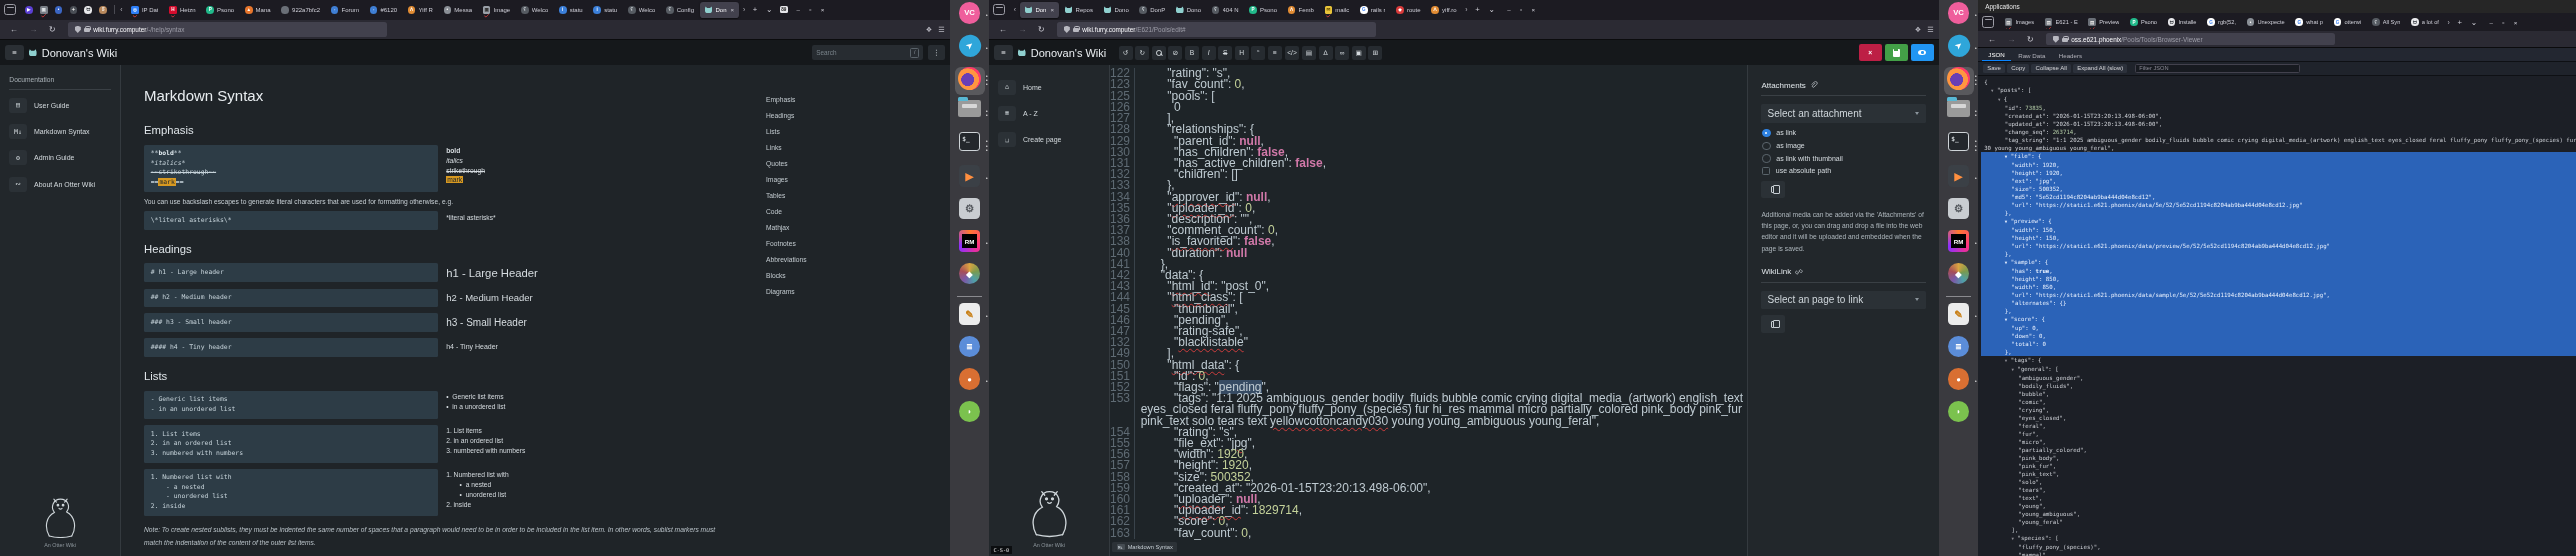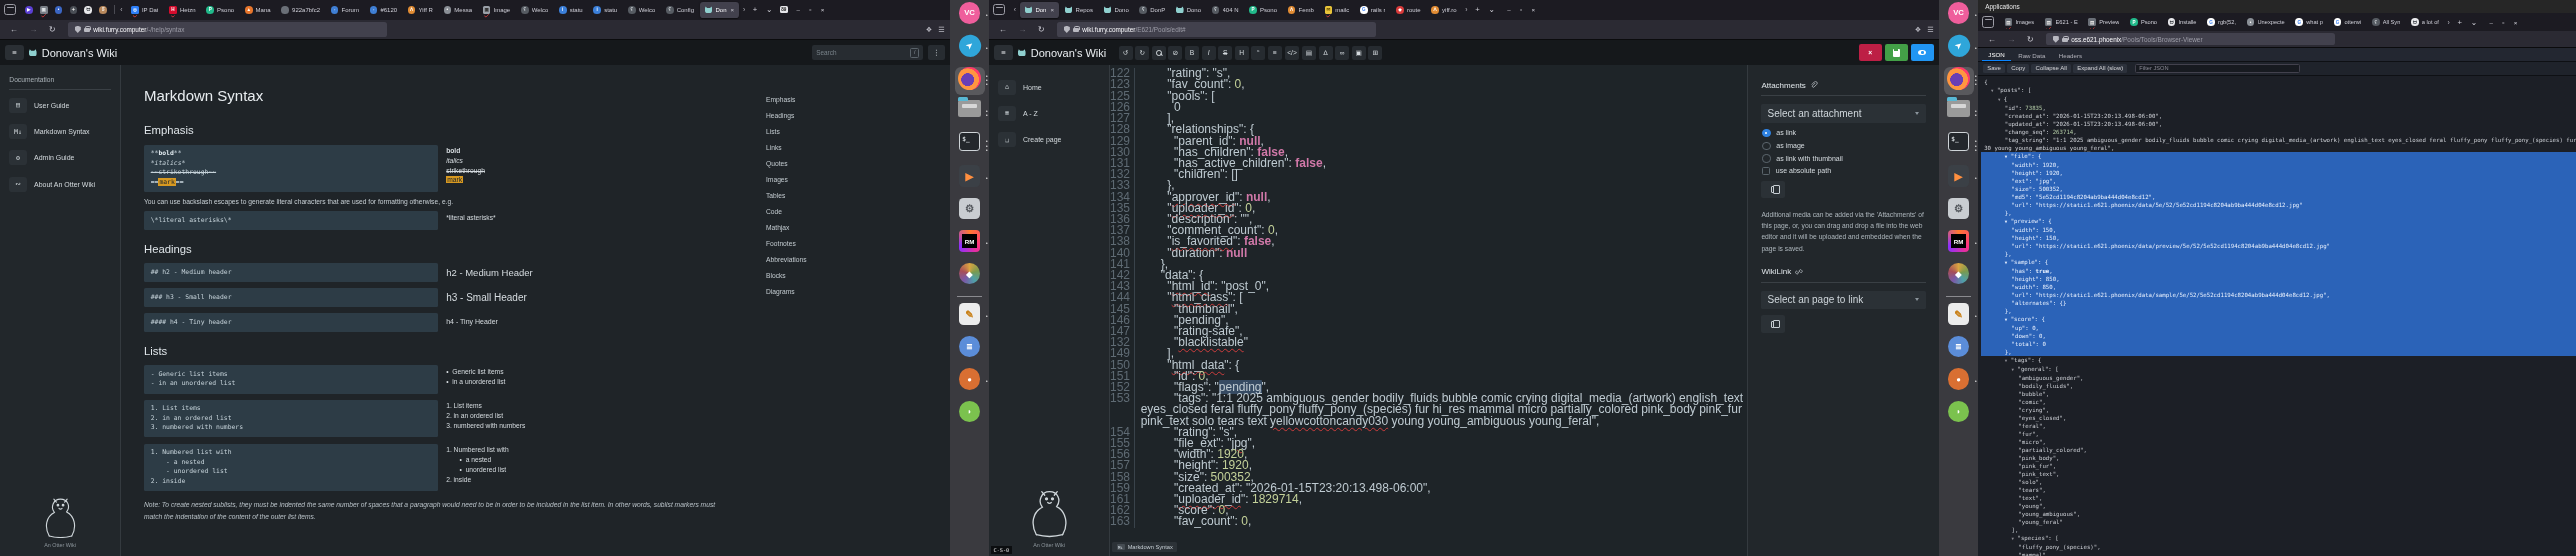--- a/index.html
+++ b/index.html
@@ -319,20 +319,26 @@
             </div>
             <p>You can use backslash escapes to generate literal characters that are used for formatting otherwise, e.g.</p>
             <div class="pair">
               <div class="codeblock">\*literal asterisks\*</div>
               <div class="rendered">
                 <span class="li">*literal asterisks*</span>
               </div>
             </div>
             <h2>Headings</h2>
             <div class="pair">
+              <div class="codeblock"># h1 - Large header</div>
+              <div class="rendered">
+                <span class="li rh1">h1 - Large Header</span>
+              </div>
+            </div>
+            <div class="pair">
               <div class="codeblock">## h2 - Medium header</div>
               <div class="rendered">
                 <span class="li rh2">h2 - Medium Header</span>
               </div>
             </div>
             <div class="pair">
               <div class="codeblock">### h3 - Small header</div>
               <div class="rendered">
                 <span class="li rh3">h3 - Small Header</span>
               </div>
@@ -734,20 +740,24 @@
             <span class="lnum">157</span>
             <span class="ecode">          "height": <span class="jn">1920</span>,</span>
           </div>
           <div class="eline">
             <span class="lnum">158</span>
             <span class="ecode">          "size": <span class="jn">500352</span>,</span>
           </div>
           <div class="eline">
             <span class="lnum">159</span>
             <span class="ecode">          "created_at": "2026-01-15T23:20:13.498-06:00",</span>
+          </div>
+          <div class="eline">
+            <span class="lnum">160</span>
+            <span class="ecode">          "<span class="sq">uploader</span>": <span class="jb">null</span>,</span>
           </div>
           <div class="eline">
             <span class="lnum">161</span>
             <span class="ecode">          "<span class="sq">uploader_id</span>": <span class="jn">1829714</span>,</span>
           </div>
           <div class="eline">
             <span class="lnum">162</span>
             <span class="ecode">          "score": <span class="jn">0</span>,</span>
           </div>
           <div class="eline">

